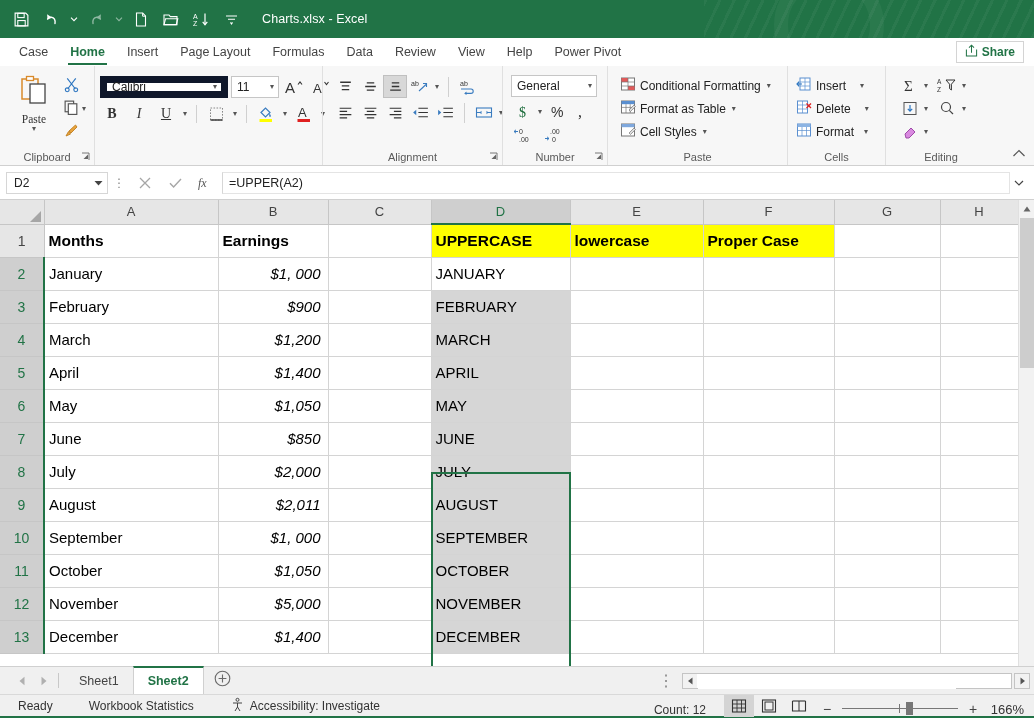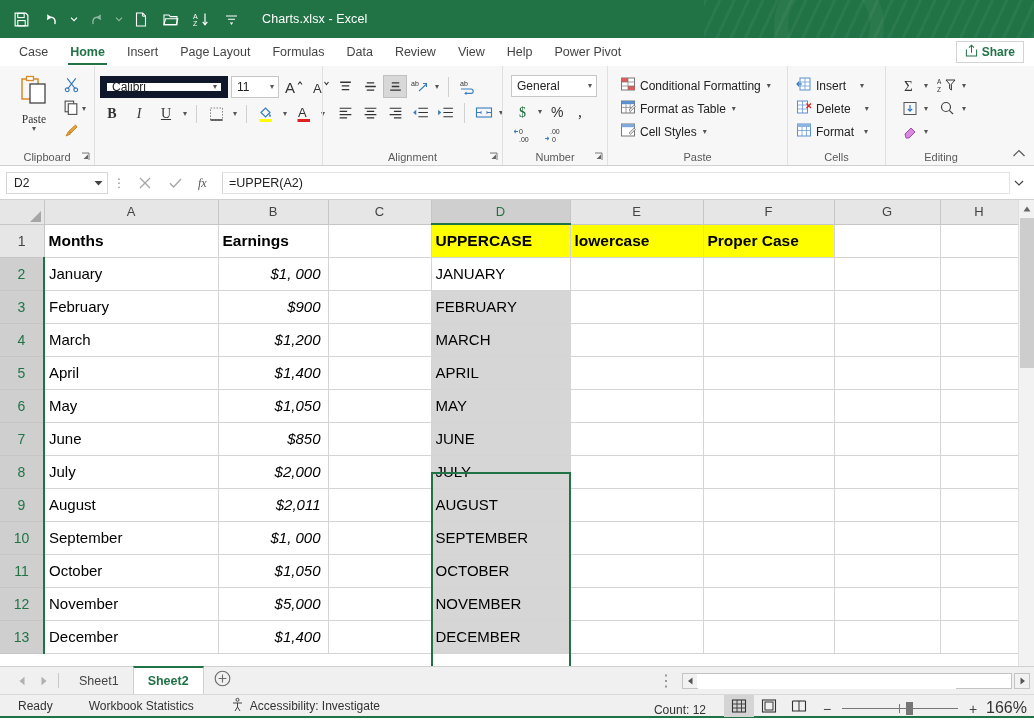--- a/index.html
+++ b/index.html
@@ -253,21 +253,21 @@
   .sb-item { padding: 0 18px; display: flex; align-items: center; gap: 5px; white-space: nowrap;}
   .sb-right { margin-left: auto; display: flex; align-items: flex-end; }
   .view-btn {
     width: 30px; height: 22px; display: flex; align-items: center; justify-content: center;
   }
   .view-btn.sel { background: #d4d4d4; }
   .zoom-slider { display: flex; align-items: center; gap: 0; padding: 0 6px; }
   .zs-track { width: 116px; height: 1px; background: #777; position: relative; margin: 0 8px; }
   .zs-mid { position: absolute; left: 57px; top: -4px; width: 1px; height: 9px; background: #777; }
   .zs-thumb { position: absolute; left: 64px; top: -6px; width: 7px; height: 13px; background: #767676; }
-  .zoom-pct { width: 48px; text-align: right; padding-right: 10px; font-size: 16px;}
+  .zoom-pct { width: 48px; text-align: right; padding-right: 10px; font-size: 13px;}
   .sign { font-size: 14px; color: #444; width: 14px; text-align:center; }
 </style>
 </head>
 <body>
 
 <div class="titlebar">
   <div class="deco"></div>
   <div class="deco2"></div>
 
   <div class="qat">

